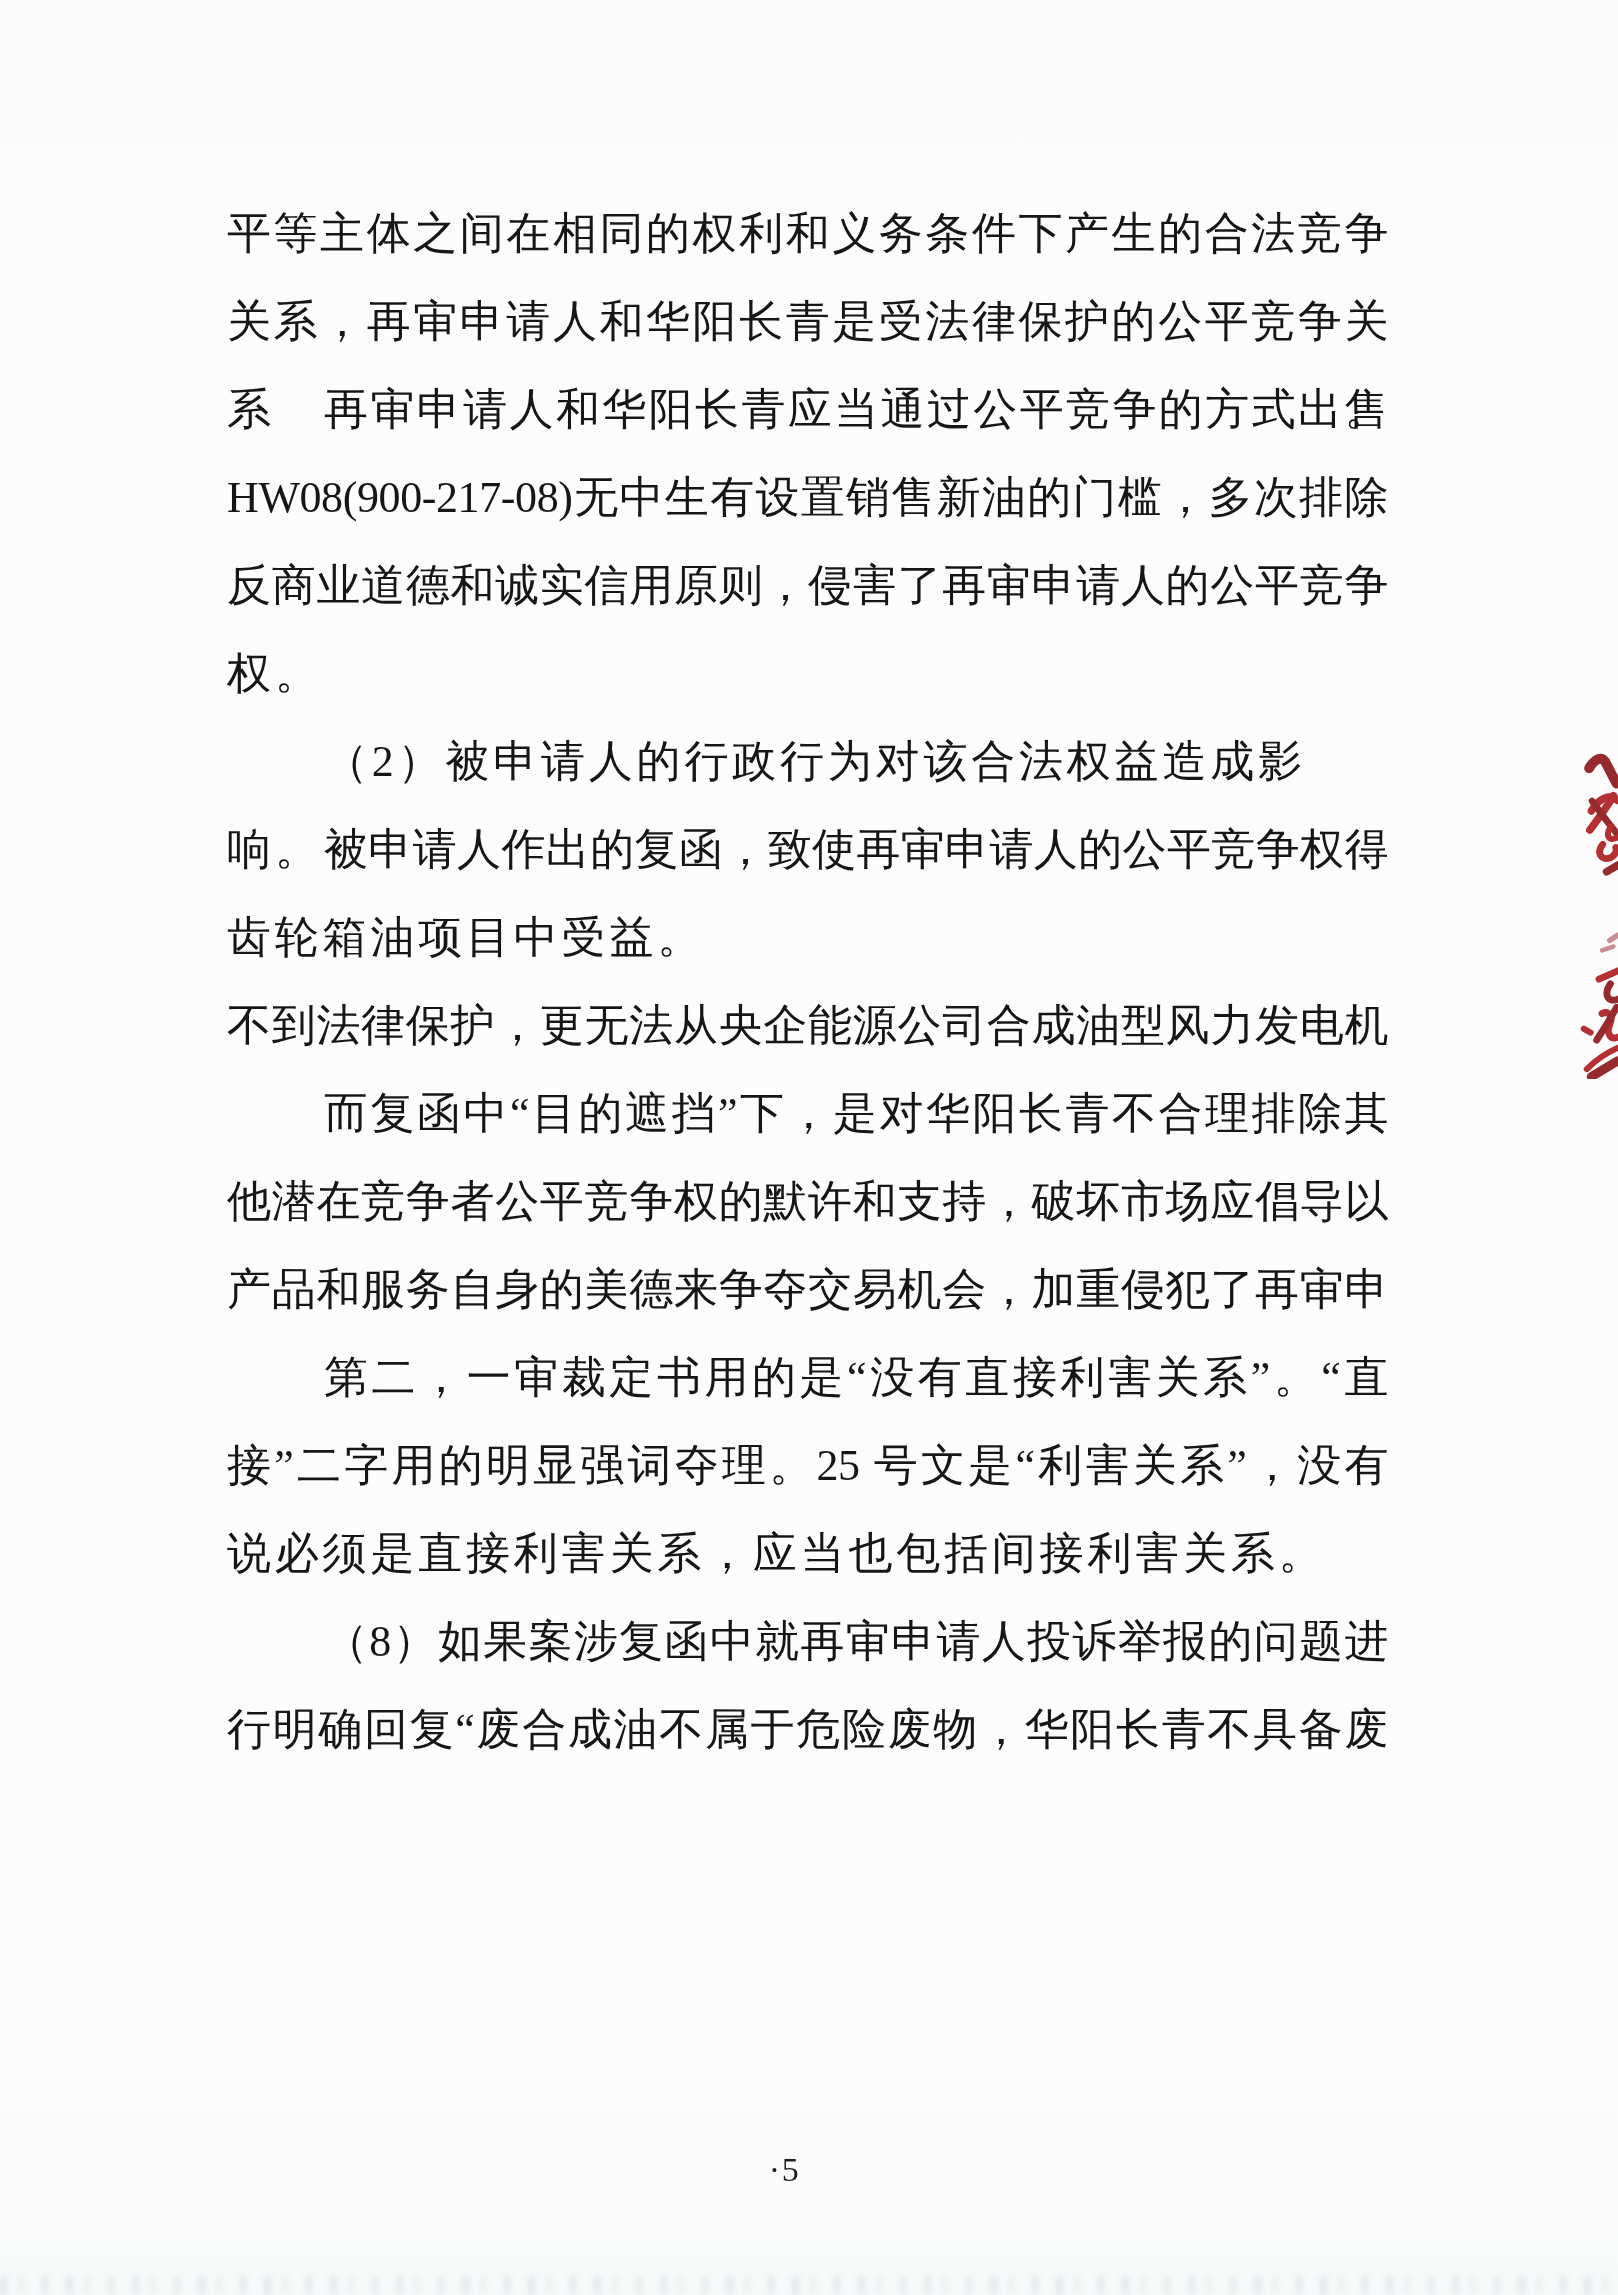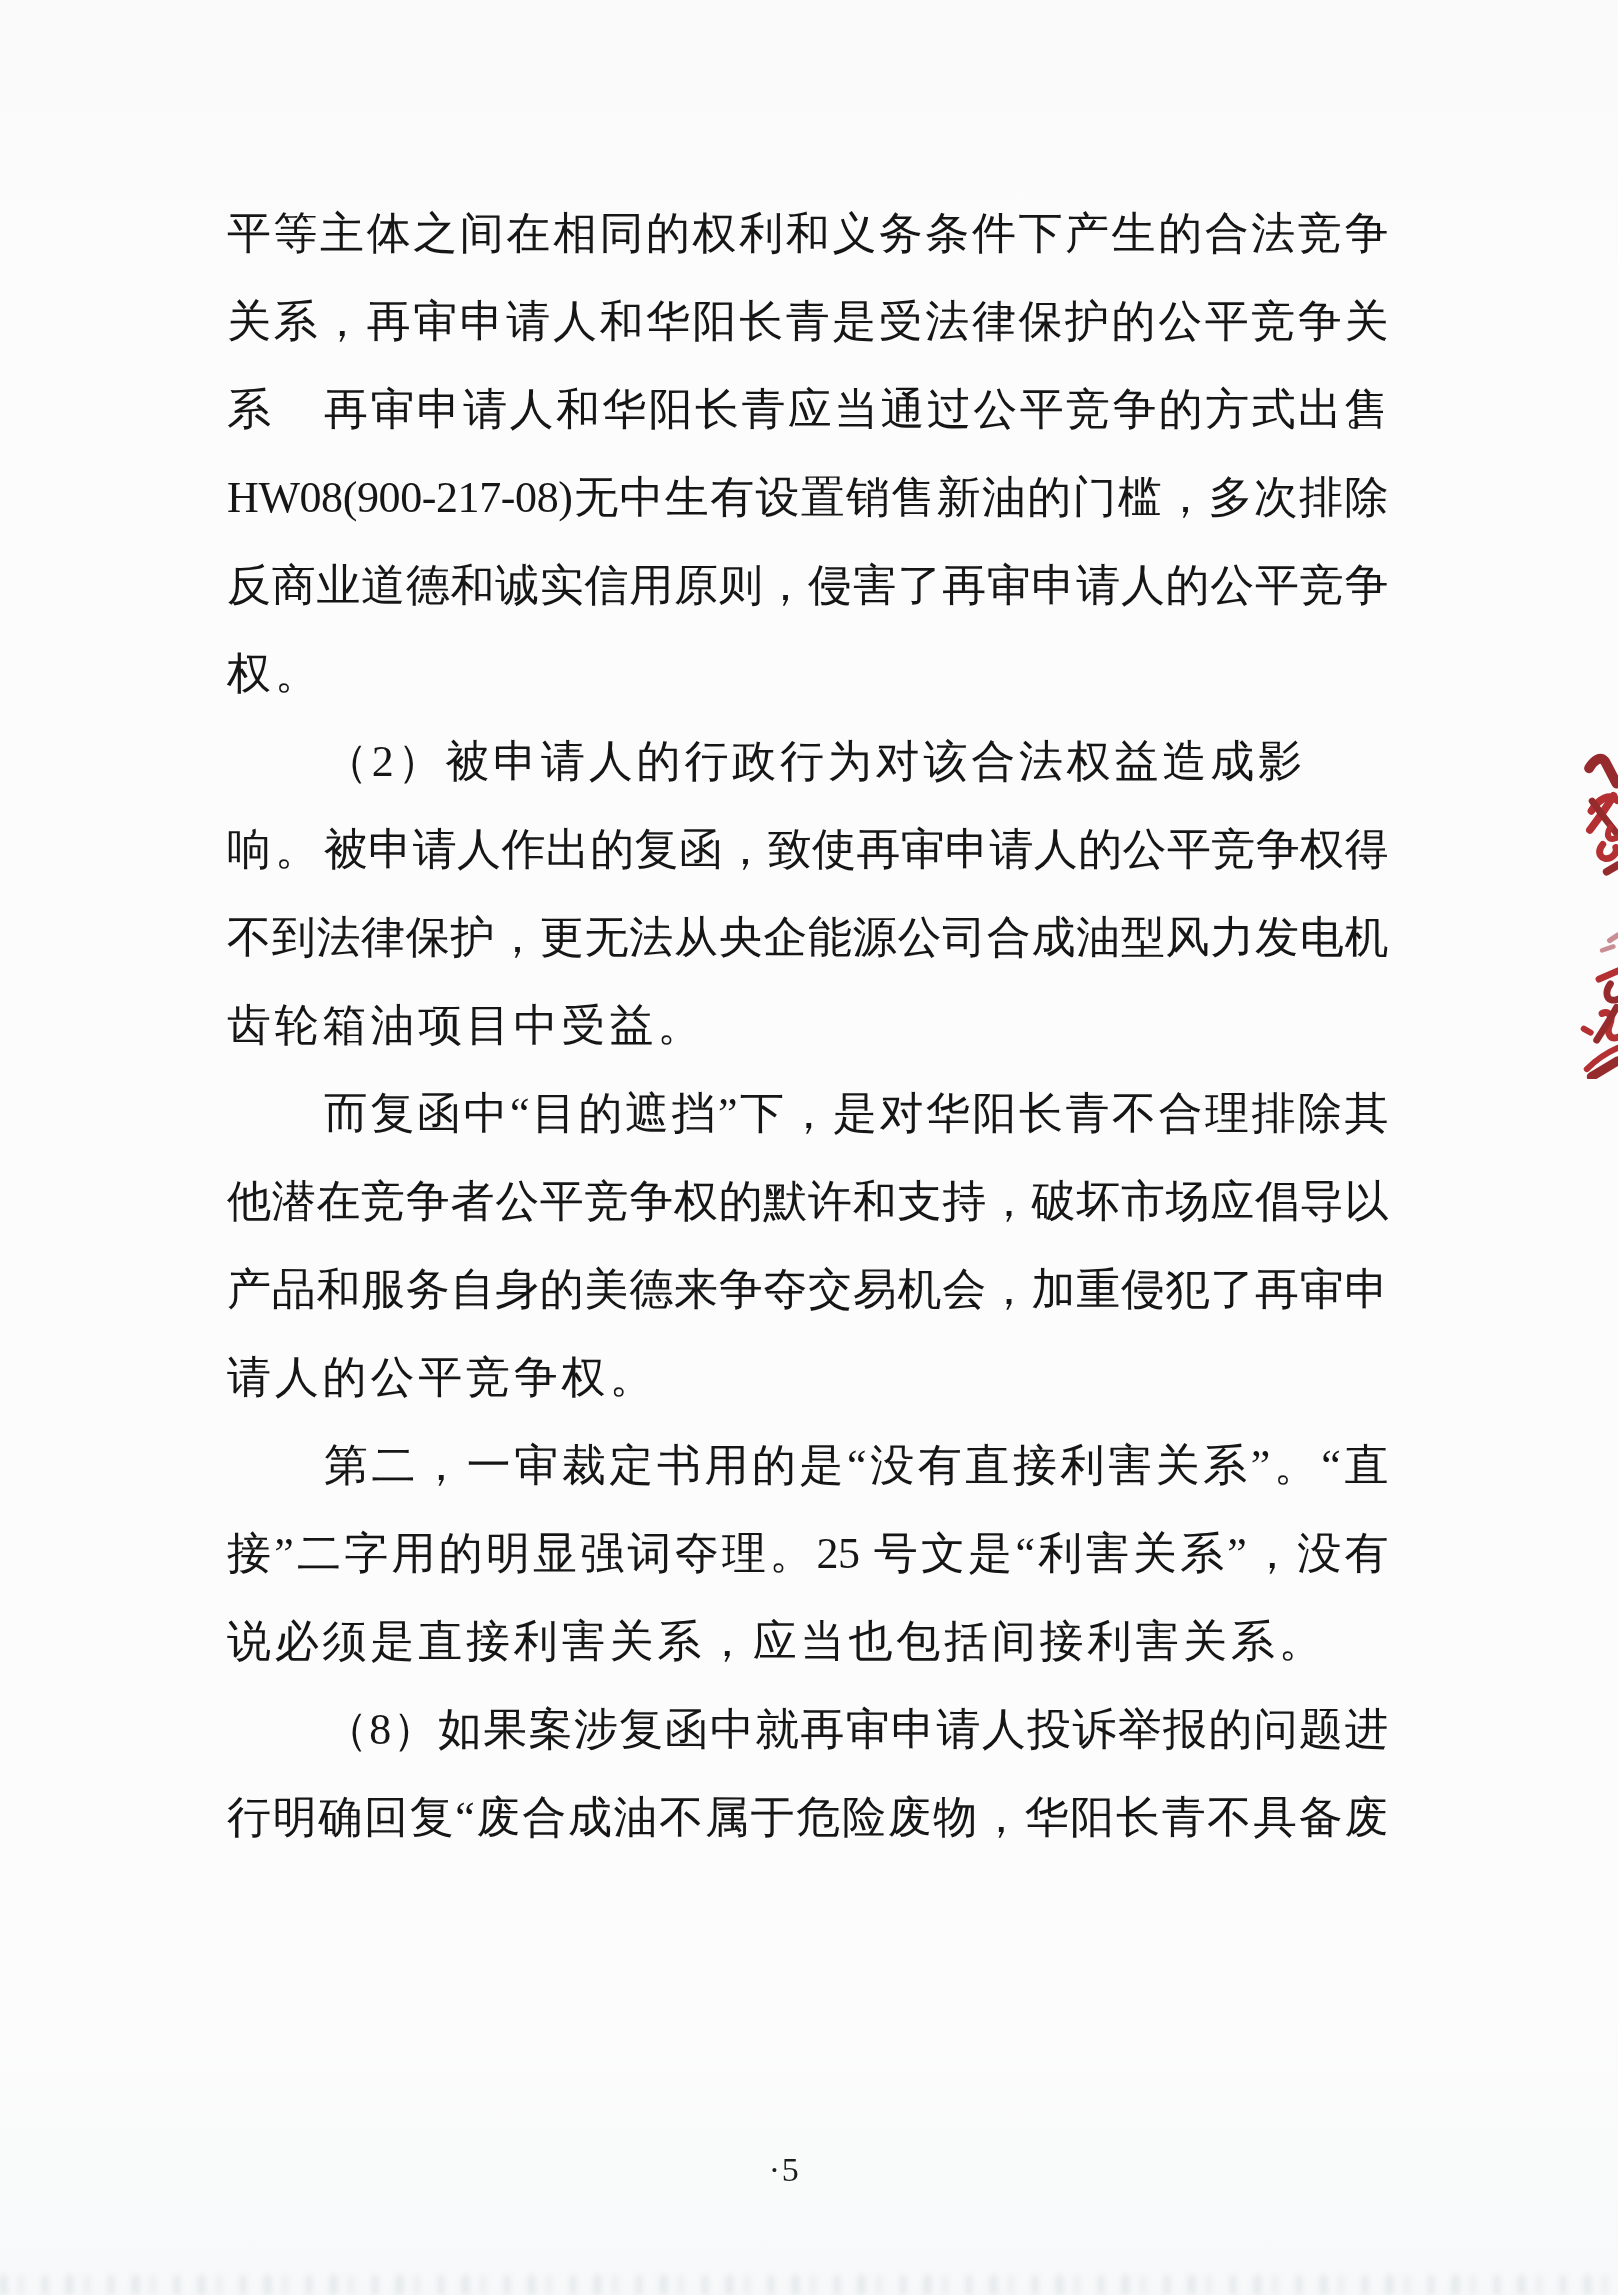--- a/index.html
+++ b/index.html
@@ -104,26 +104,25 @@
 
   <div class="text-block">
       <div class="line justify">平等主体之间在相同的权利和义务条件下产生的合法竞争</div>
       <div class="line justify">关系，再审申请人和华阳长青是受法律保护的公平竞争关系。</div>
       <div class="line indent justify">再审申请人和华阳长青应当通过公平竞争的方式出售</div>
       <div class="line justify">HW08(900-217-08)无中生有设置销售新油的门槛，多次排除</div>
       <div class="line justify">反商业道德和诚实信用原则，侵害了再审申请人的公平竞争</div>
       <div class="line">权。</div>
       <div class="line indent">（2）被申请人的行政行为对该合法权益造成影响。</div>
       <div class="line indent justify">被申请人作出的复函，致使再审申请人的公平竞争权得</div>
+      <div class="line">齿轮箱油项目中受益。</div>
       <div class="line justify">不到法律保护，更无法从央企能源公司合成油型风力发电机</div>
-      <div class="line">齿轮箱油项目中受益。</div>
       <div class="line indent justify">而复函中“目的遮挡”下，是对华阳长青不合理排除其</div>
       <div class="line justify">他潜在竞争者公平竞争权的默许和支持，破坏市场应倡导以</div>
       <div class="line justify">产品和服务自身的美德来争夺交易机会，加重侵犯了再审申</div>
-      <div class="line">请人的公平竞争权。</div>
       <div class="line indent justify">第二，一审裁定书用的是“没有直接利害关系”。“直</div>
       <div class="line justify">接”二字用的明显强词夺理。25 号文是“利害关系”，没有</div>
       <div class="line">说必须是直接利害关系，应当也包括间接利害关系。</div>
       <div class="line indent justify">（8）如果案涉复函中就再审申请人投诉举报的问题进</div>
       <div class="line justify">行明确回复“废合成油不属于危险废物，华阳长青不具备废</div>
     </div>
 
   <div class="page-number">·5</div>
 
   <svg class="stamp-fragment" viewBox="0 0 52 432" xmlns="http://www.w3.org/2000/svg" aria-hidden="true">

